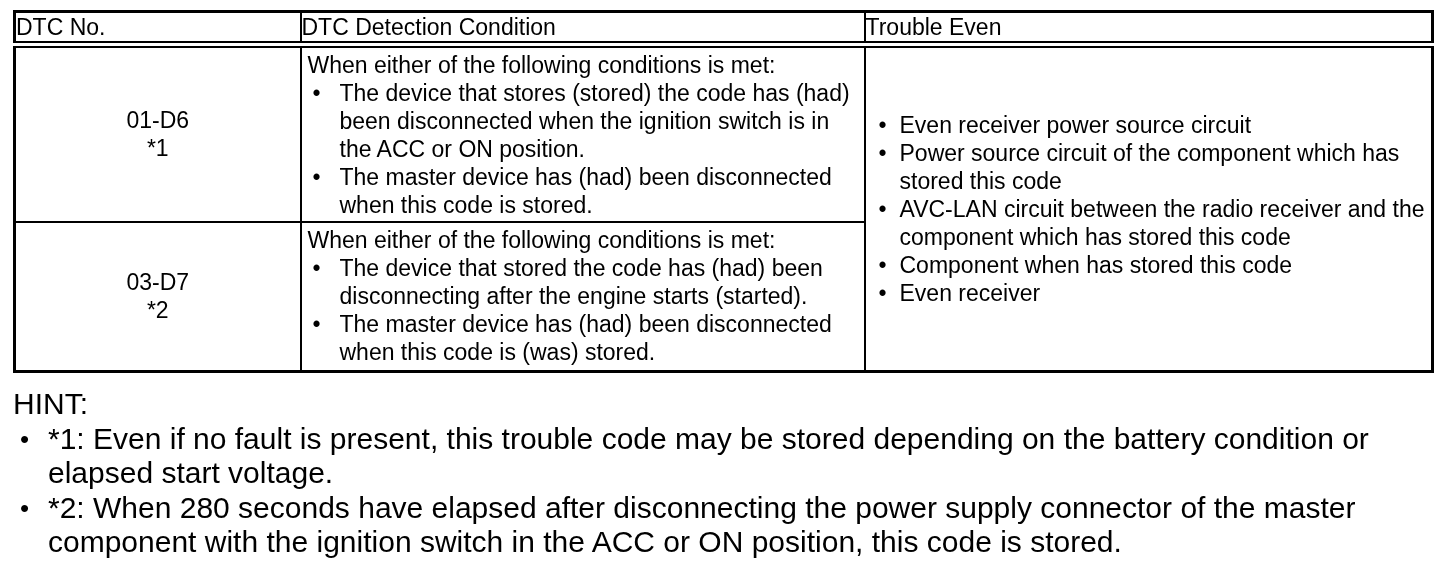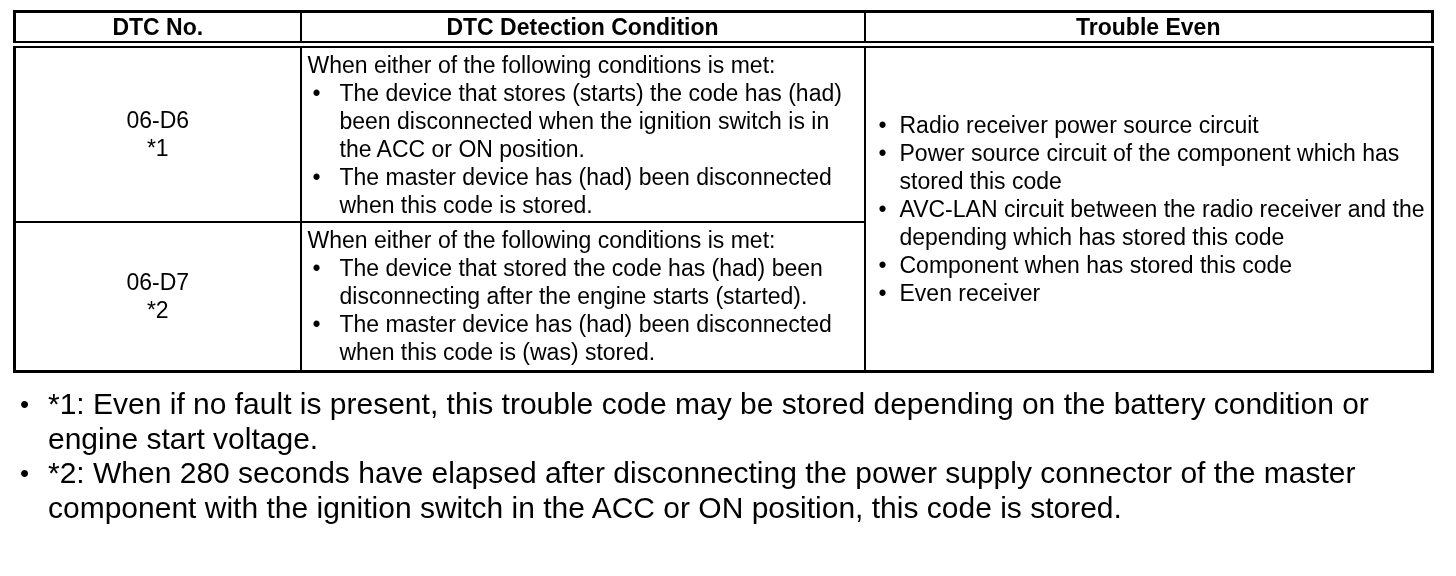--- a/index.html
+++ b/index.html
@@ -31,22 +31,22 @@
     font-size: 23px;
     line-height: 28px;
     color: #000000;
     overflow: hidden;
   }
   table.dtc-table {
     border: 3px solid #000000;
   }
   table.dtc-table th {
     height: 33px;
-    font-weight: bold;
-    text-align: center;
+    font-weight: normal;
+    text-align: left;
     vertical-align: middle;
     padding: 0;
     border-bottom: 7px double #000000;
   }
   td.dtc-cell {
     text-align: center;
     vertical-align: middle;
     padding: 0;
   }
   tr.row-1 td { height: 177px; }
@@ -98,81 +98,82 @@
     <thead>
       <tr>
         <th>DTC No.</th>
         <th>DTC Detection Condition</th>
         <th>Trouble Even</th>
       </tr>
     </thead>
     <tbody>
       <tr class="row-1">
         <td class="dtc-cell">
-          <div>06-D6</div>
+          <div>01-D6</div>
           <div>*1</div>
         </td>
         <td class="cond-cell">
           <div class="intro">When either of the following conditions is met:</div>
           <div class="b-item">
             <span class="b">•</span>
-            <span>The device that stores (starts) the code has (had) been disconnected when the ignition switch is in the ACC or ON position.</span>
+            <span>The device that stores (stored) the code has (had) been disconnected when the ignition switch is in the ACC or ON position.</span>
           </div>
           <div class="b-item">
             <span class="b">•</span>
             <span>The master device has (had) been disconnected when this code is stored.</span>
           </div>
         </td>
         <td class="trouble-cell" rowspan="2">
           <div class="b-item">
             <span class="b">•</span>
-            <span>Radio receiver power source circuit</span>
+            <span>Even receiver power source circuit</span>
           </div>
           <div class="b-item">
             <span class="b">•</span>
             <span>Power source circuit of the component which has stored this code</span>
           </div>
           <div class="b-item">
             <span class="b">•</span>
-            <span>AVC-LAN circuit between the radio receiver and the depending which has stored this code</span>
+            <span>AVC-LAN circuit between the radio receiver and the component which has stored this code</span>
           </div>
           <div class="b-item">
             <span class="b">•</span>
             <span>Component when has stored this code</span>
           </div>
           <div class="b-item">
             <span class="b">•</span>
             <span>Even receiver</span>
           </div>
         </td>
       </tr>
       <tr class="row-2">
         <td class="dtc-cell">
-          <div>06-D7</div>
+          <div>03-D7</div>
           <div>*2</div>
         </td>
         <td class="cond-cell">
           <div class="intro">When either of the following conditions is met:</div>
           <div class="b-item">
             <span class="b">•</span>
             <span>The device that stored the code has (had) been disconnecting after the engine starts (started).</span>
           </div>
           <div class="b-item">
             <span class="b">•</span>
             <span>The master device has (had) been disconnected when this code is (was) stored.</span>
           </div>
         </td>
       </tr>
     </tbody>
   </table>
 
   <div class="hint">
+    <div class="hint-label">HINT:</div>
     <div class="b-item">
       <span class="b">•</span>
-      <span>*1: Even if no fault is present, this trouble code may be stored depending on the battery condition or engine start voltage.</span>
+      <span>*1: Even if no fault is present, this trouble code may be stored depending on the battery condition or elapsed start voltage.</span>
     </div>
     <div class="b-item">
       <span class="b">•</span>
       <span>*2: When 280 seconds have elapsed after disconnecting the power supply connector of the master component with the ignition switch in the ACC or ON position, this code is stored.</span>
     </div>
   </div>
 
 </div>
 
 </body></html>

